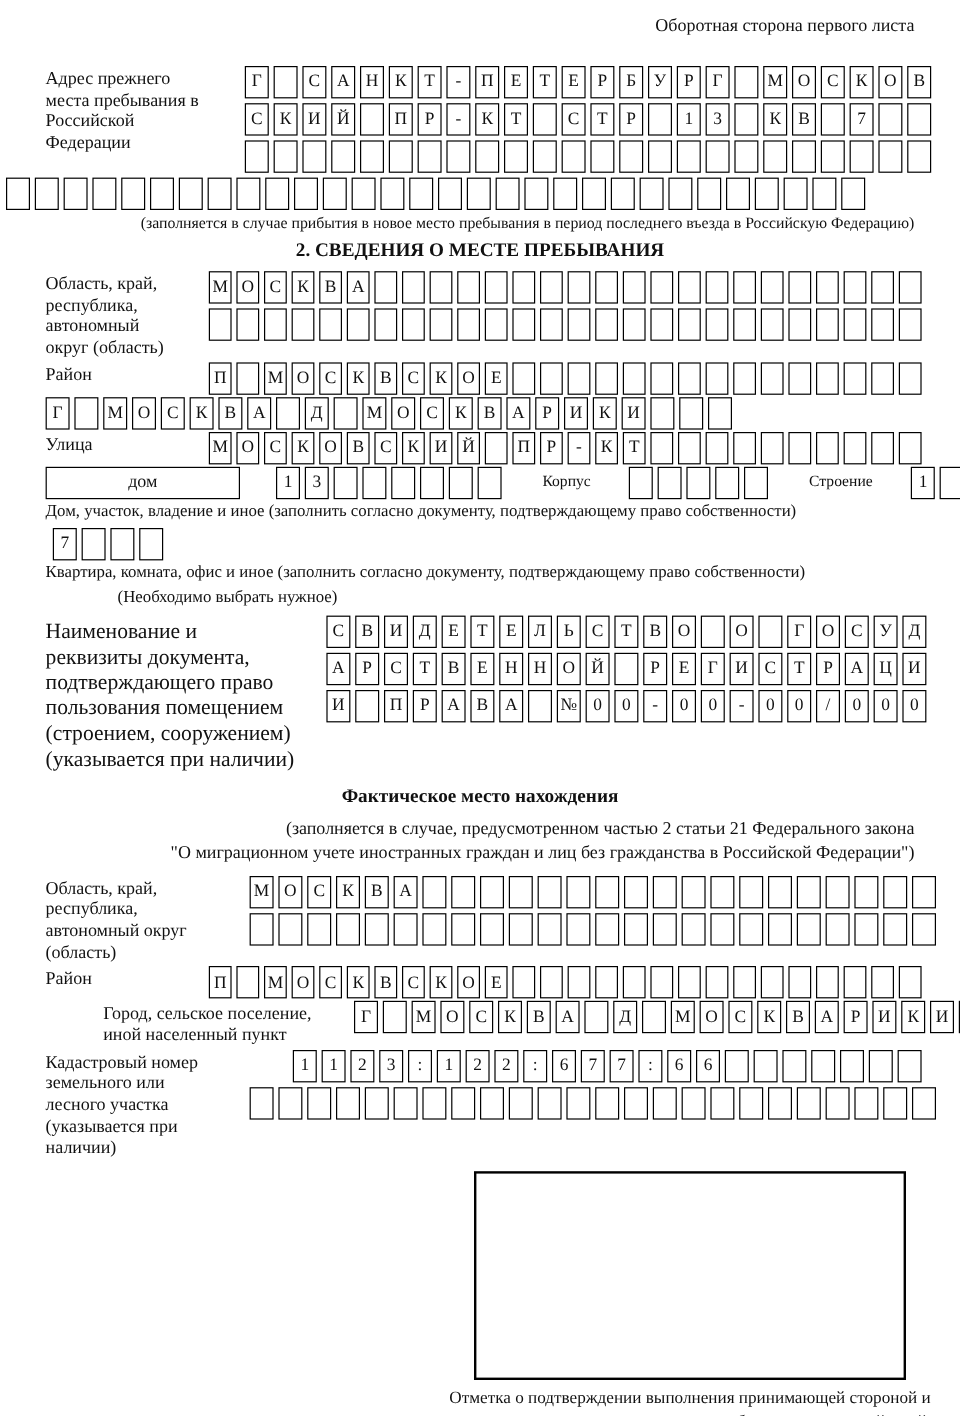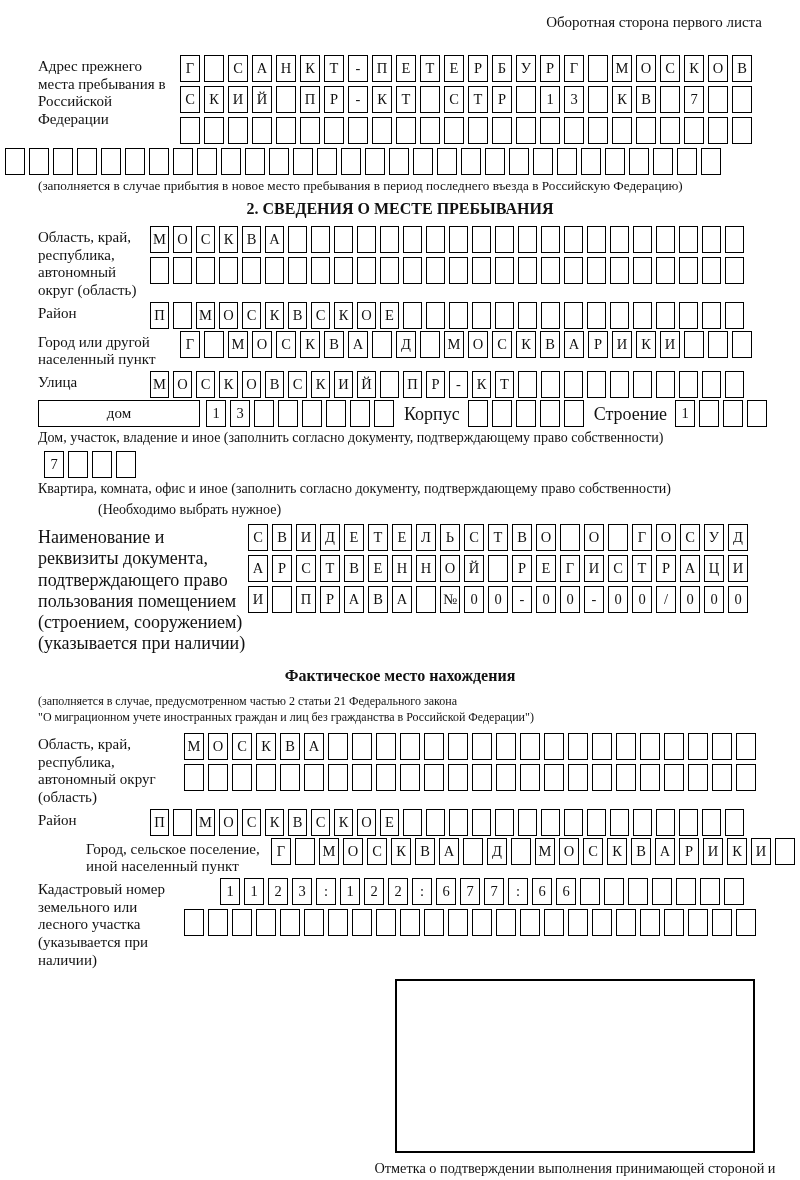--- a/index.html
+++ b/index.html
@@ -6,60 +6,60 @@
   html,body { background:#fff; }
   body {
     width: 800px; height: 1180px; overflow: hidden;
     font-family: "Liberation Serif", "DejaVu Serif", serif;
     color: #111;
   }
   .page { position: relative; width: 800px; height: 1180px; padding: 14px 38px 16px 38px; }
 
   .header-right { text-align: right; font-size: 15px; margin-bottom: 24px; }
 
-  .frow { display: flex; align-items: flex-start; margin-bottom: 2px; }
+  .frow { display: flex; align-items: flex-start; margin-bottom: 2px; gap: 24px; }
   .flabel { font-size: 15px; line-height: 1.18; padding-top: 3px; }
   .w142 { width: 142px; flex: 0 0 142px; }
   .w112 { width: 112px; flex: 0 0 112px; }
   .w146 { width: 146px; flex: 0 0 146px; }
   .w185 { width: 185px; flex: 0 0 185px; margin-left: 48px; }
   .w210 { width: 210px; flex: 0 0 210px; font-size: 18px; }
 
   .cellcol { display: flex; flex-direction: column; gap: 4px; }
   .crow { display: flex; gap: 4px; }
   .cell {
     width: 20px; height: 27px; flex: 0 0 auto;
     border: 1.6px solid #000;
     display: flex; align-items: center; justify-content: center;
     font-size: 14.5px; line-height: 1;
   }
   .crow.s .cell { width: 19px; }
 
   .fullrow { margin-left: -33px; margin-top: 4px; }
 
-  .note { font-size: 13.2px; text-align: left; margin: 3px 0 6px 0; }
+  .note { font-size: 13.2px; text-align: right; margin: 3px 0 6px 0; }
   .note-left { font-size: 14px; margin: 3px 0 5px 0; }
 
   .sect-title { text-align: center; font-weight: bold; font-size: 16px; margin: 6px 0 8px 0; }
 
   .wide-box {
     border: 1.6px solid #000; height: 27px;
     display: flex; align-items: center; justify-content: center;
     font-size: 15px; flex: 0 0 auto;
   }
-  .inline-lbl { font-size: 18px; padding: 4px 8px 0 10px; white-space: nowrap; }
+  .inline-lbl { font-size: 13px; padding: 4px 8px 0 10px; white-space: nowrap; }
 
   .mesto-row { display: flex; align-items: center; margin: 4px 0 2px 0; }
   .mesto-row .opt-lbl { font-size: 15px; margin: 0 14px 0 10px; }
   .mesto-row .lead { font-size: 15px; margin-right: 10px; }
   .chk { width: 22px; height: 27px; border: 1.6px solid #000;
          display: flex; align-items: center; justify-content: center; font-size: 15px; }
   .mesto-note { font-size: 14px; text-align: left; width: 560px; margin-left: 60px; margin-bottom: 6px; }
 
-  .fact-sub { font-size: 12px; text-align: left; line-height: 1.35; }
+  .fact-sub { font-size: 15px; text-align: right; line-height: 1.35; }
 
   .stamp-wrap { margin-top: 10px; }
   .stamp-box { margin-left: 357px; width: 360px; height: 174px; border: 2px solid #000; }
   .stamp-note { margin-left: 300px; width: 474px; text-align: center;
                 font-size: 14.3px; line-height: 1.38; margin-top: 6px; }
 </style>
 </head>
 <body>
 
 <div class="page">
@@ -273,21 +273,20 @@
         <div class="cell"></div>
         <div class="cell"></div>
         <div class="cell"></div>
         <div class="cell"></div>
         <div class="cell"></div>
         <div class="cell"></div>
       </div>
   </div>
 
   <div class="frow">
-    <div class="flabel w142">Город или другой населенный пункт</div>
     <div class="crow">
         <div class="cell">Г</div>
         <div class="cell"></div>
         <div class="cell">М</div>
         <div class="cell">О</div>
         <div class="cell">С</div>
         <div class="cell">К</div>
         <div class="cell">В</div>
         <div class="cell">А</div>
         <div class="cell"></div>

